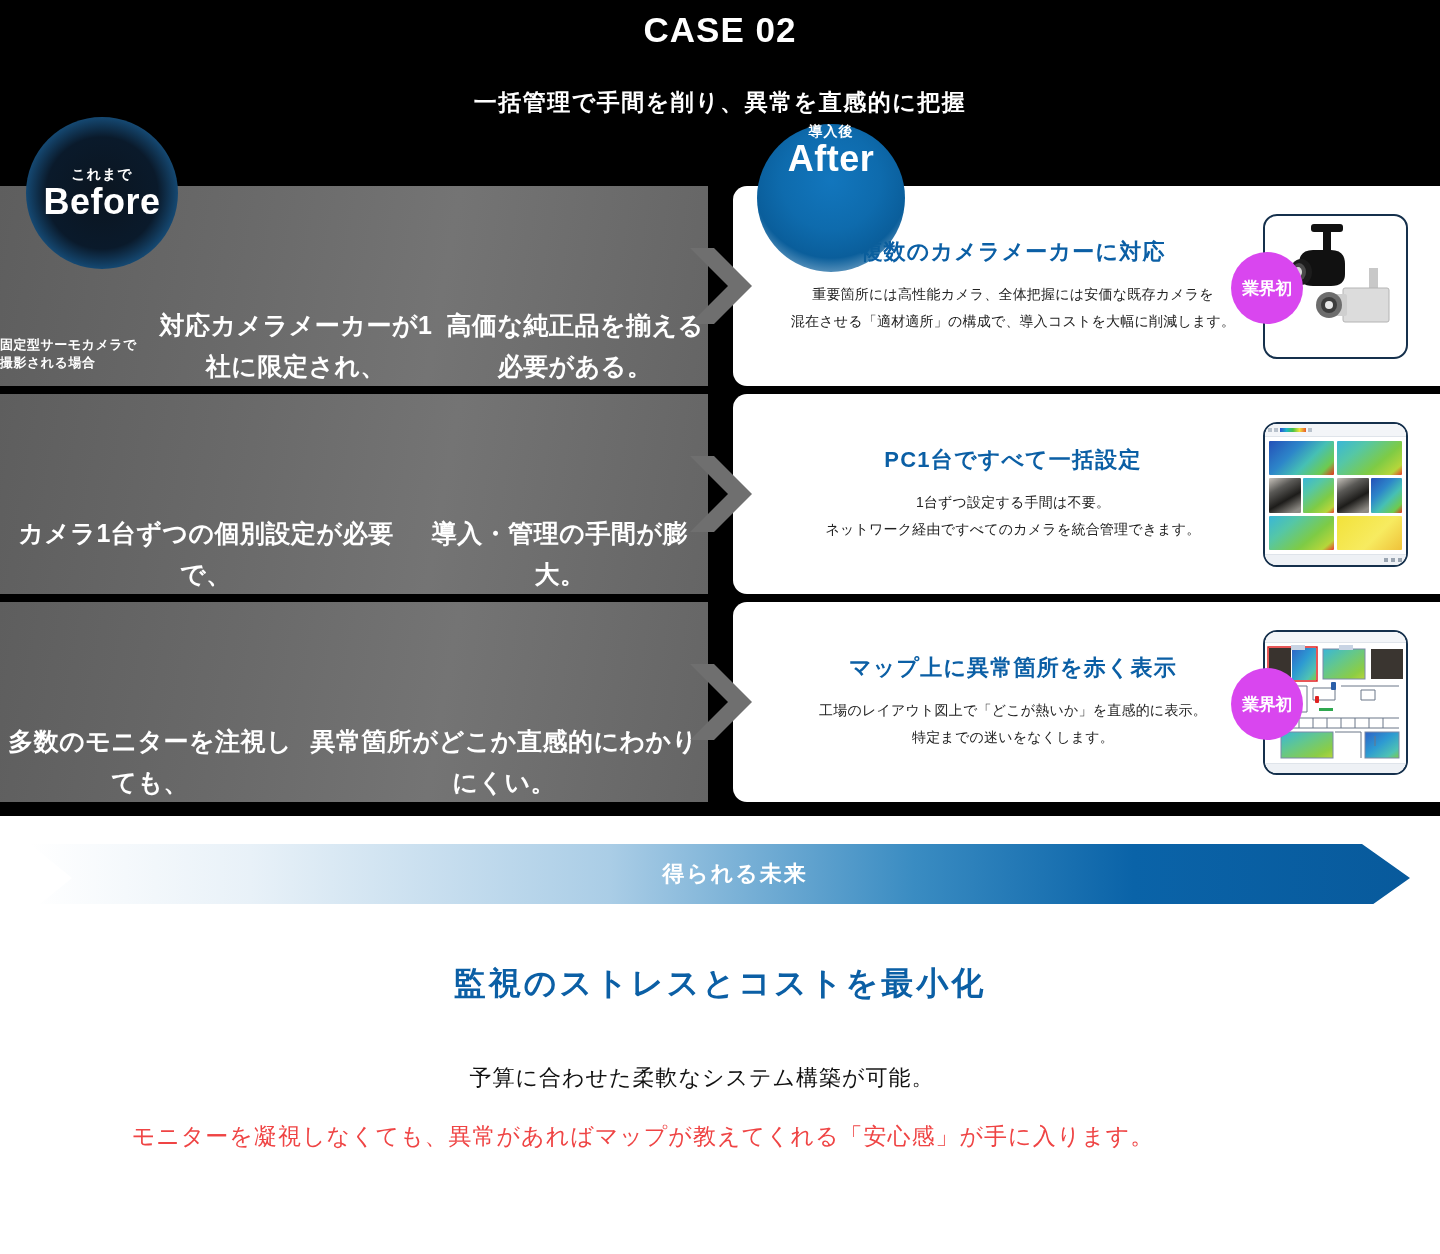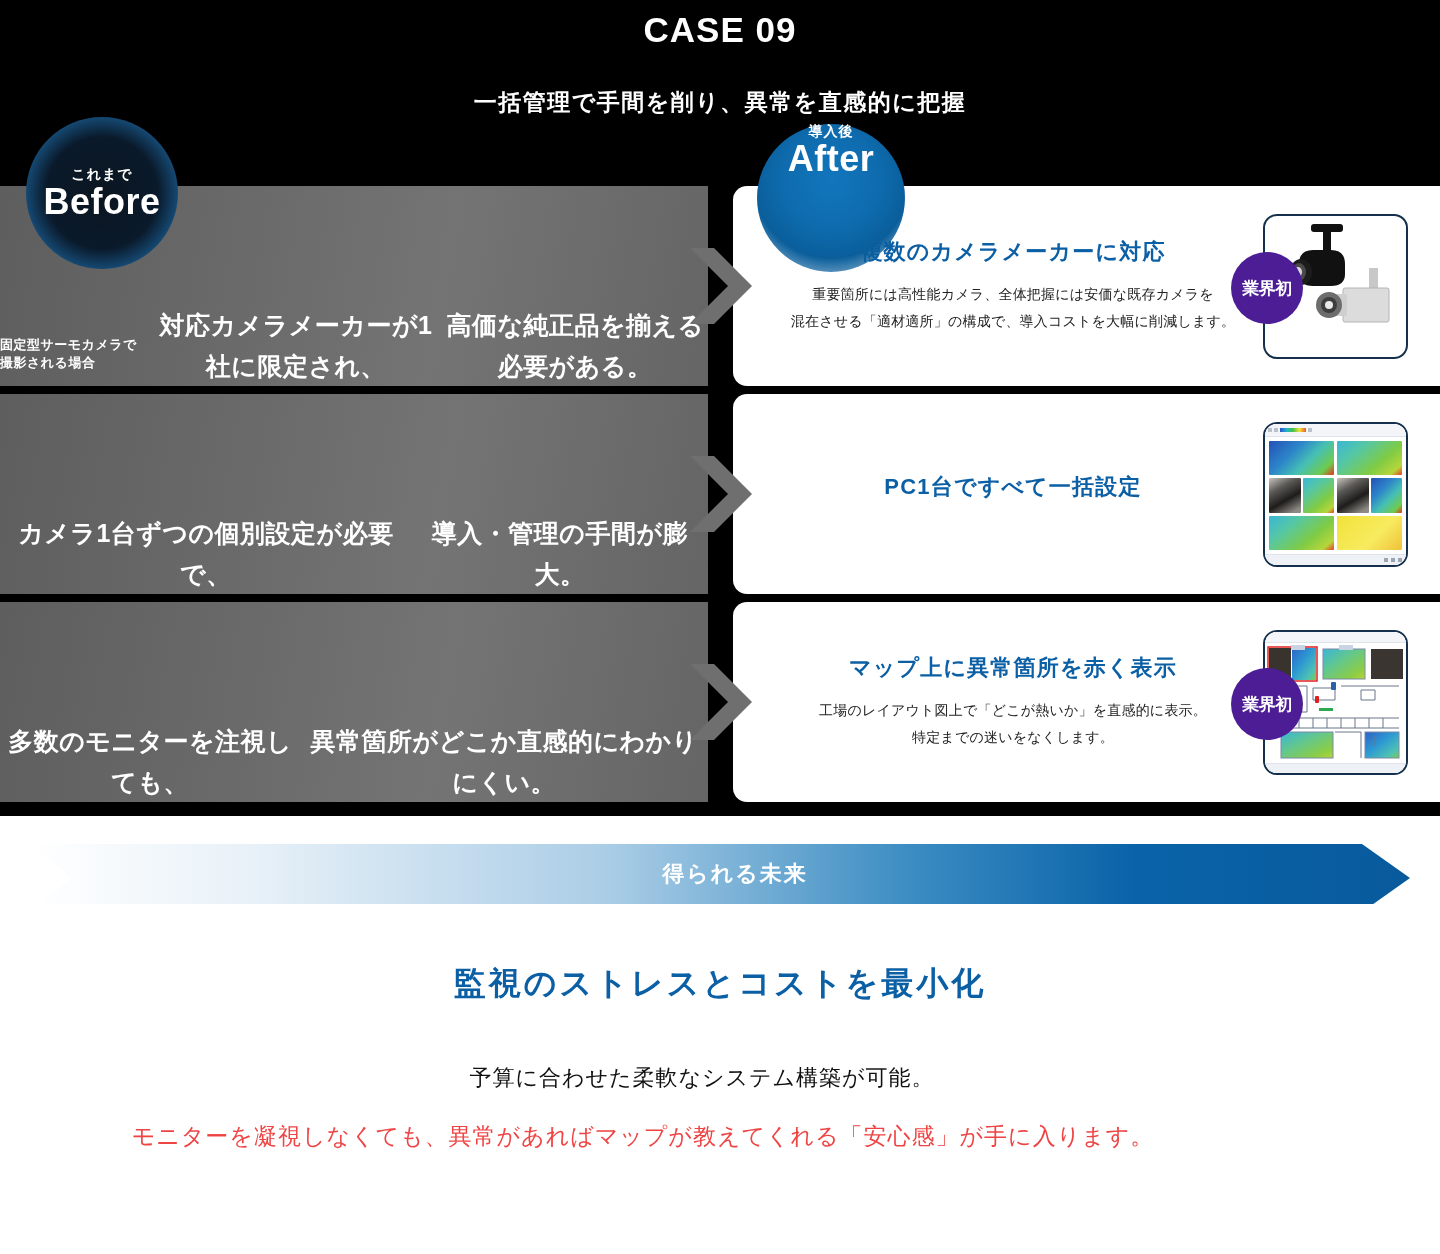--- a/index.html
+++ b/index.html
@@ -171,21 +171,21 @@
     border: 2px solid #15304c;
     border-radius: 14px;
     background: #ffffff;
     overflow: hidden;
   }
   .first-badge {
     position: absolute;
     left: -32px; top: 38px;
     width: 72px; height: 72px;
     border-radius: 50%;
-    background: #4c1d95;
+    background: #d946ef;
     color: #ffffff;
     font-size: 17px;
     font-weight: bold;
     display: flex;
     align-items: center;
     justify-content: center;
     letter-spacing: -0.5px;
     z-index: 3;
   }
 
@@ -259,21 +259,21 @@
     letter-spacing: 1px;
   }
 </style>
 </head>
 <body>
 
 <div class="page">
 
   <div class="dark-section">
 
-    <div class="case-title">CASE 09</div>
+    <div class="case-title">CASE 02</div>
     <div class="case-sub">一括管理で手間を削り、異常を直感的に把握</div>
 
     <div class="badge-before">
       <span class="badge-kicker">これまで</span>
       <span class="badge-main">Before</span>
     </div>
 
     <div class="badge-after">
       <span class="badge-kicker">導入後</span>
       <span class="badge-main">After</span>
@@ -339,20 +339,24 @@
 
         <div class="chevron">
           <svg width="70" height="76" viewBox="0 0 70 76">
             <polygon points="0,0 38,38 0,76 24,76 62,38 24,0" fill="#6f6f6f"></polygon>
           </svg>
         </div>
 
         <div class="panel-after">
           <div class="after-body">
             <div class="after-title">PC1台ですべて一括設定</div>
+            <div class="after-desc">
+              <div>1台ずつ設定する手間は不要。</div>
+              <div>ネットワーク経由ですべてのカメラを統合管理できます。</div>
+            </div>
           </div>
 
           <div class="thumb-wrap">
             <div class="thumb-card">
               <div class="dash">
                 <div class="dash-bar">
                   <span class="dash-dot"></span>
                   <span class="dash-dot"></span>
                   <span class="dash-strip"></span>
                   <span class="dash-dot"></span>

